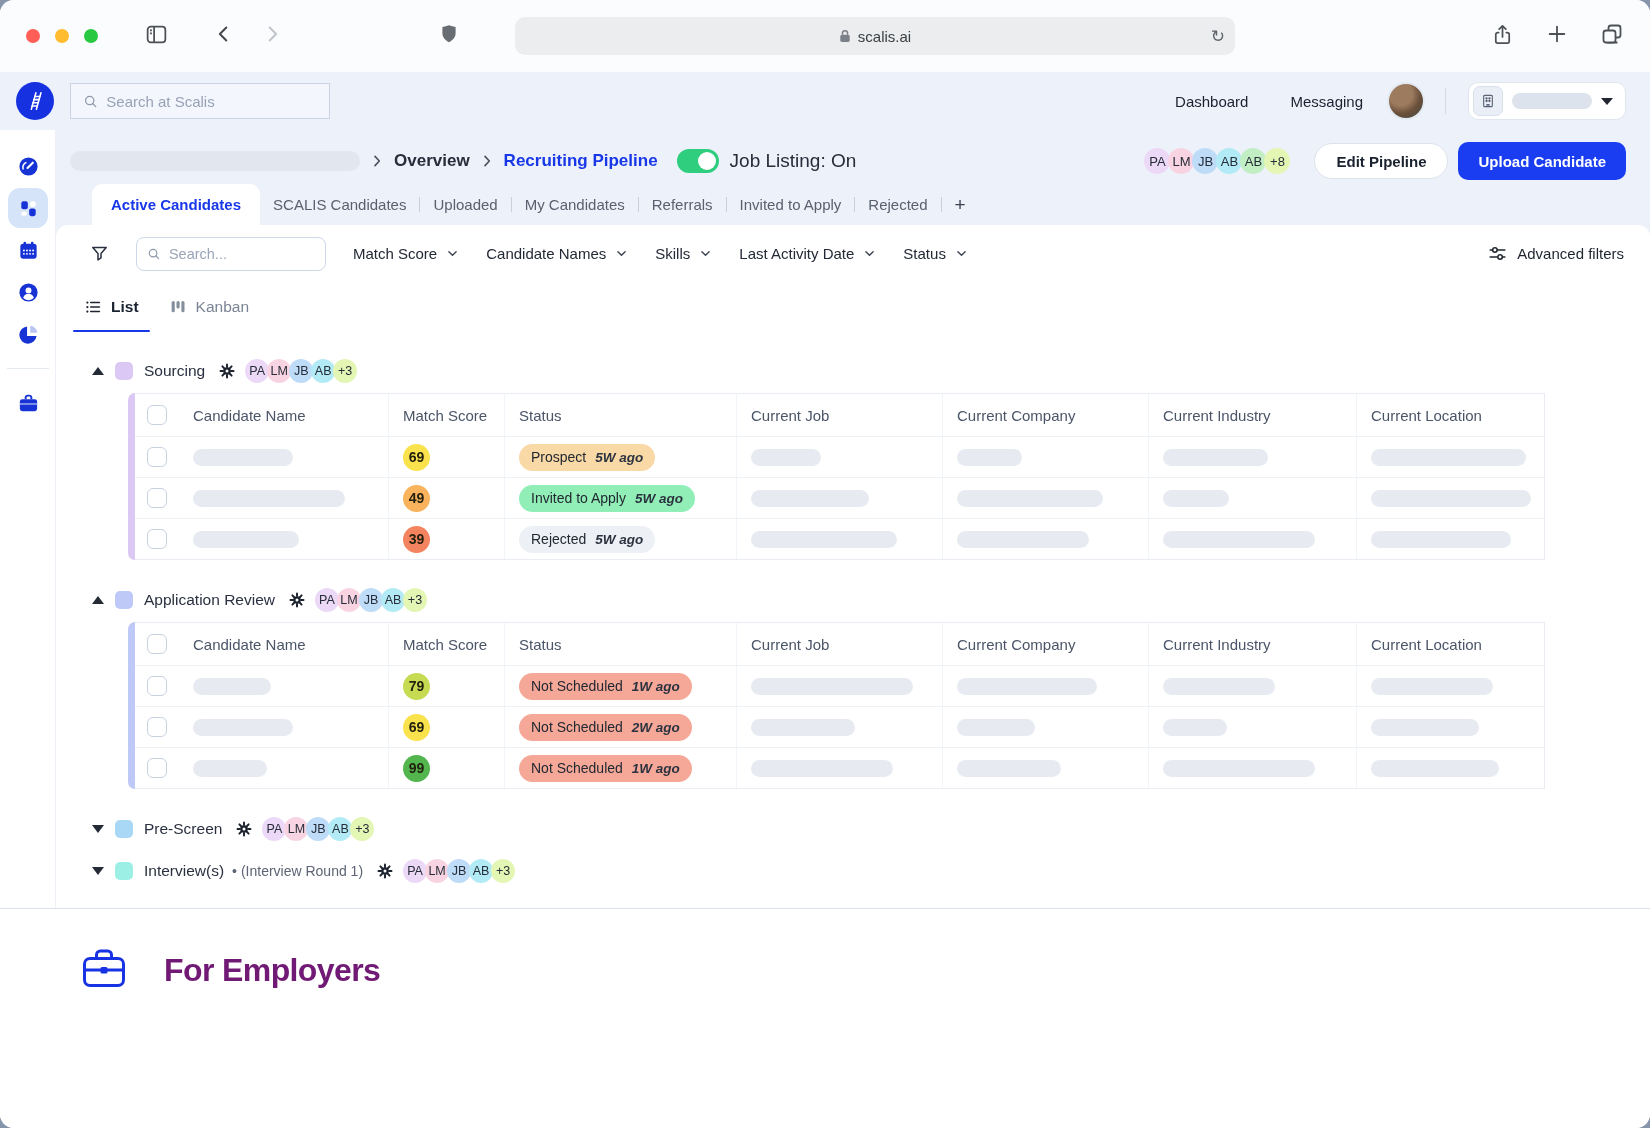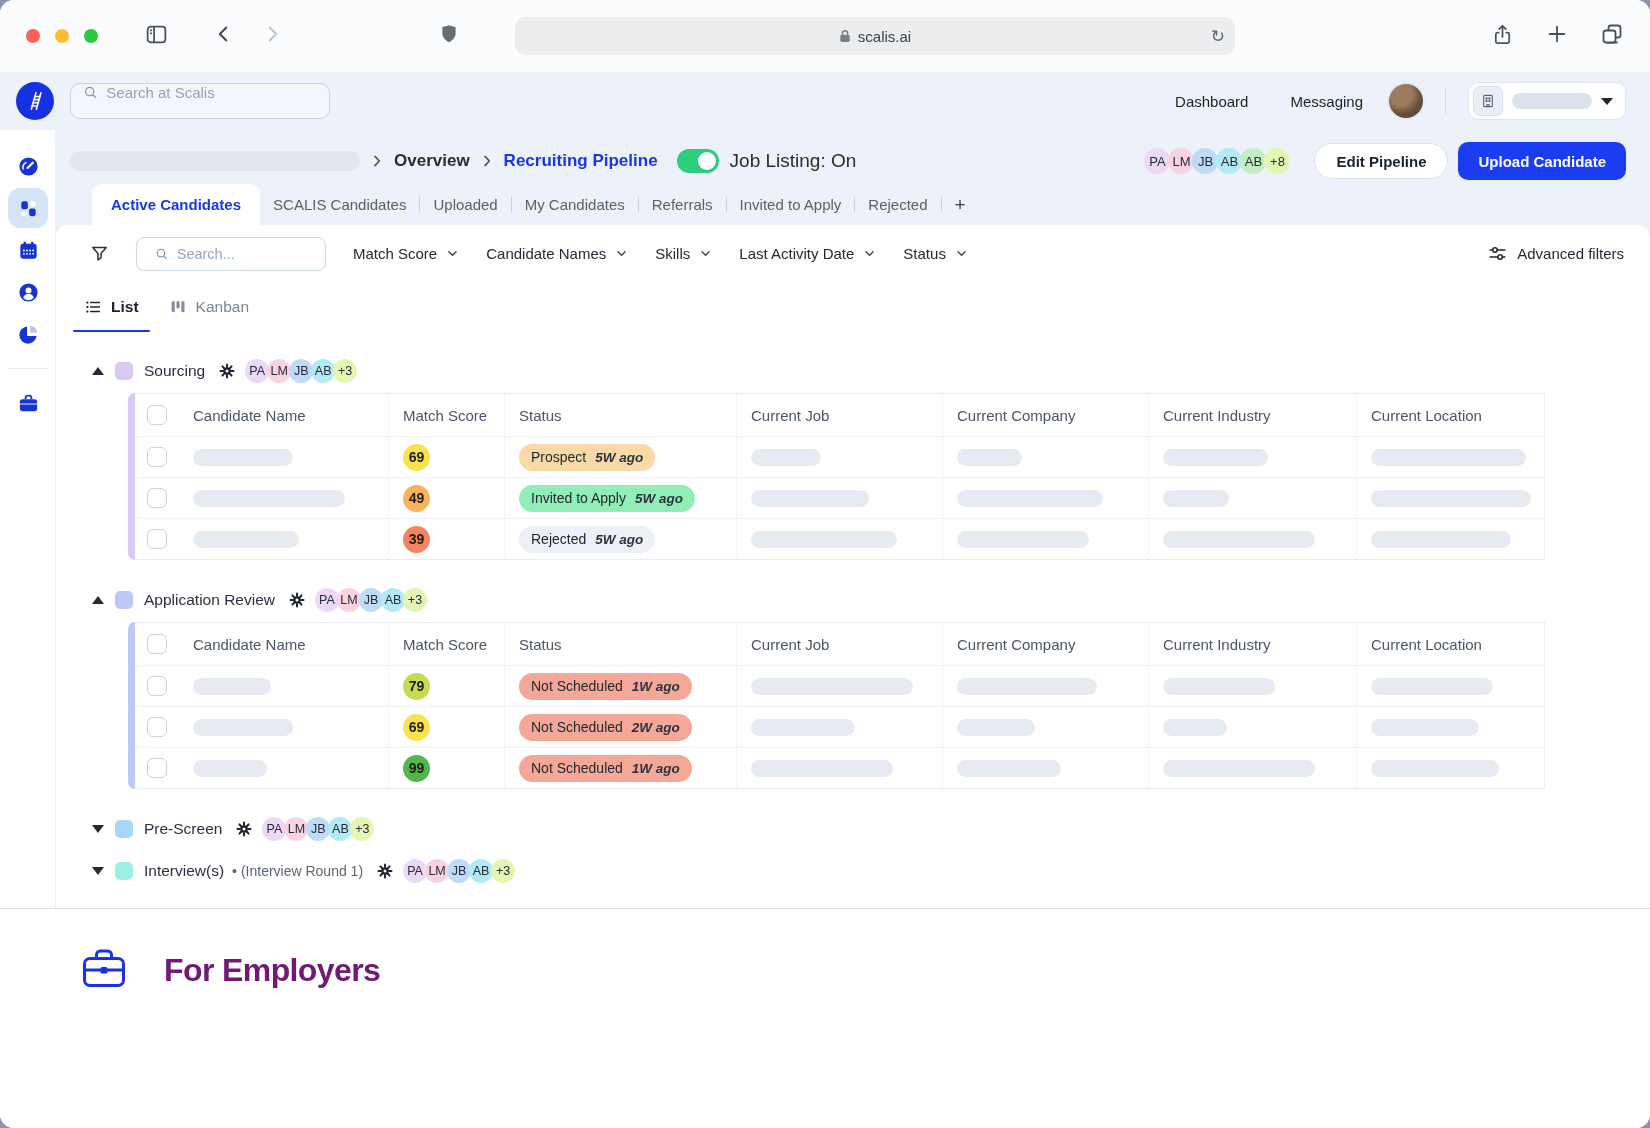--- a/index.html
+++ b/index.html
@@ -36,22 +36,22 @@
   .urlbar .refresh { position:absolute; right:10px; font-size:17px; color:#5d6168; }
   .chrome-right { margin-left:auto; display:flex; align-items:center; gap:32px; color:#4d5156; }
 
   
   .appheader {
     height:58px; flex:none; background:#edf1f9;
     display:flex; align-items:center; gap:16px; padding:0 24px 0 16px;
   }
   .logo { width:38px; height:38px; border-radius:50%; background:#1631e0; display:grid; place-items:center; flex:none; }
   .topsearch {
-    width:260px; height:36px; border:1px solid #c8d3e4; border-radius:10px;
-    background:#f3f7fd; display:flex; align-items:flex-start; gap:8px; padding:0 12px; color:#95a0b2;
+    width:260px; height:36px; border:1px solid #c8d3e4; border-radius:0;
+    background:#f3f7fd; display:flex; align-items:center; gap:8px; padding:0 12px; color:#95a0b2;
   }
   .topsearch input { border:none; outline:none; background:transparent; font:15px "Liberation Sans",sans-serif; color:#33405a; width:100%; }
   .topsearch input::placeholder { color:#98a2b6; }
   .topnav-links { margin-left:auto; display:flex; gap:42px; font-size:15px; font-weight:500; color:#1a2230; }
   .topnav-links span { cursor:default; }
   .avatar {
     width:34px; height:34px; border-radius:50%; flex:none;
     background:radial-gradient(circle at 35% 30%, #9c7b5e 0 35%, #6b4f3a 60%, #3c4a44 100%);
     box-shadow:0 0 0 2px #e3eaf4;
     margin-left:10px;
@@ -110,21 +110,21 @@
   .tab.active { background:#fff; border-radius:10px 10px 0 0; color:#1737e8; font-weight:600; padding:0 19px; }
   .tabdiv { width:1px; height:15px; background:#c9d0db; }
   .tab-add { font-size:19px; color:#3b4250; padding:0 13px; cursor:pointer; }
 
   
   .panel { flex:1; background:#fff; border-radius:12px 12px 0 0; min-height:0; }
   .filterrow { height:57px; display:flex; align-items:center; gap:27px; padding:0 26px 0 34px; }
   .funnel { color:#2a3140; display:flex; flex:none; }
   .fsearch {
     width:190px; height:34px; border:1px solid #ccd7e8; border-radius:8px;
-    display:flex; align-items:center; gap:8px; padding:0 18px; color:#9aa5b5; flex:none;
+    display:flex; align-items:center; gap:8px; padding:0 10px; color:#9aa5b5; flex:none;
   }
   .fsearch input { border:none; outline:none; background:transparent; font:14.5px "Liberation Sans",sans-serif; color:#33405a; width:100%; }
   .fsearch input::placeholder { color:#9aa5b8; }
   .fdrop { display:flex; align-items:center; gap:9px; font-size:15px; font-weight:500; color:#232936; cursor:pointer; white-space:nowrap; }
   .fdrop svg { color:#3c4352; }
   .advanced { margin-left:auto; display:flex; align-items:center; gap:10px; font-size:15px; font-weight:500; color:#1f2530; cursor:pointer; }
 
   
   .viewrow { height:50px; display:flex; align-items:center; padding:0 24px 0 13px; }
   .viewitem { display:flex; align-items:center; gap:9px; padding:0 15px; height:100%; position:relative; font-size:15.5px; color:#7a8494; cursor:pointer; }

